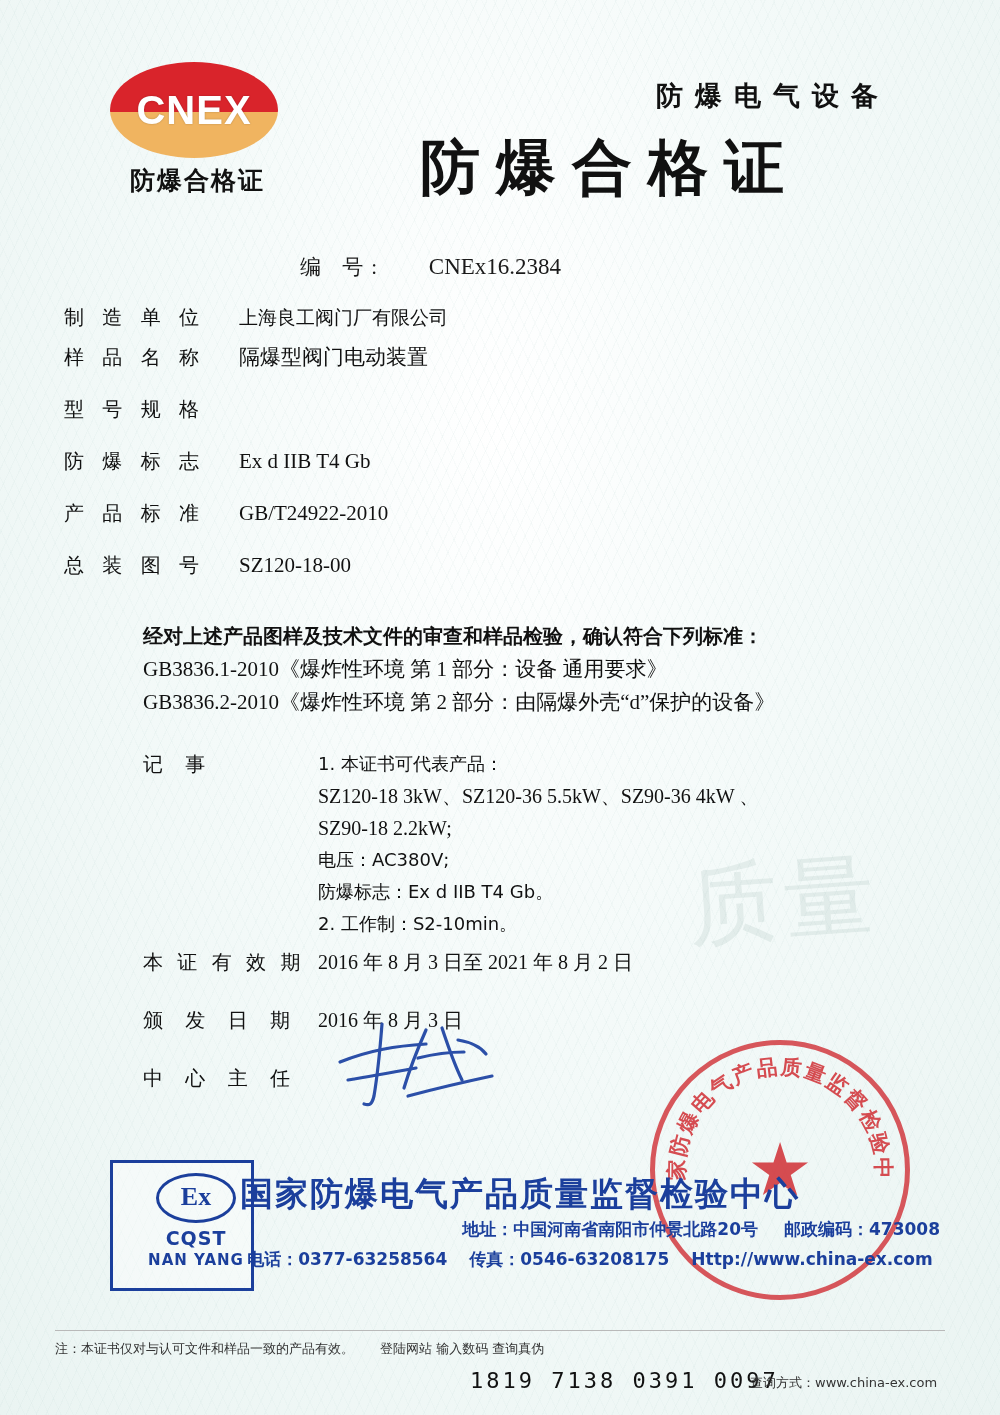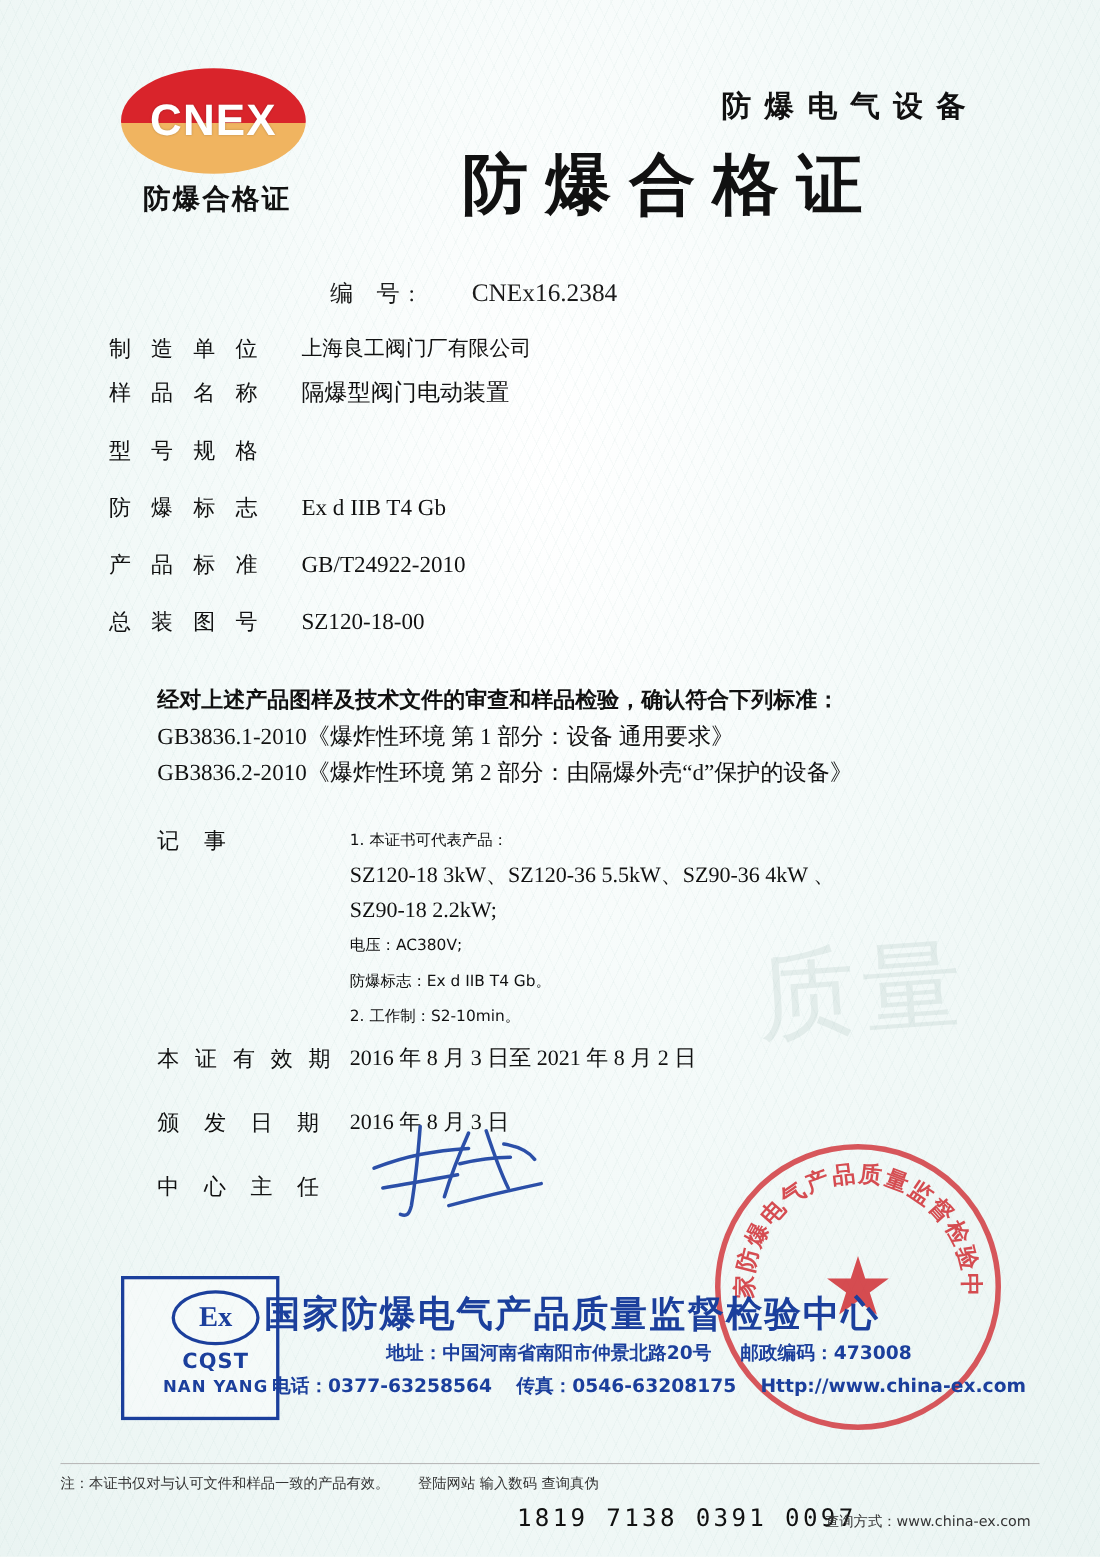--- a/index.html
+++ b/index.html
@@ -78,21 +78,21 @@
   .serial .lbl{letter-spacing:8px;font-family:Liberation Serif, serif;font-size:21px;}
   .serial .val{margin-left:38px;font-family:"Liberation Serif", serif;font-size:23px;}
 
   
   .fields{position:absolute;left:0;top:300px;width:1000px;}
   .row{
     display:flex;align-items:flex-start;
     margin-bottom:6px;
   }
   .row .label{
-    width:175px;margin-left:99px;flex:0 0 auto;
+    width:175px;margin-left:64px;flex:0 0 auto;
     font-family:"DejaVu Sans", sans-serif;
     font-size:20px;letter-spacing:6px;color:#111;
     line-height:34px;
   }
   .row .value{
     flex:1 1 auto;
     font-size:21px;line-height:34px;color:#111;
     font-family:"Liberation Serif", serif;
   }
   .value .cn{font-family:"DejaVu Sans", sans-serif;font-size:19px;}
@@ -116,21 +116,21 @@
 
   
   .notes{position:absolute;left:0;top:748px;width:1000px;}
   .notes .label{
     width:175px;margin-left:143px;flex:0 0 auto;
     font-family:"DejaVu Sans", sans-serif;font-size:20px;letter-spacing:8px;color:#111;
     line-height:32px;
   }
   .notes .value{font-size:20px;line-height:32px;}
   .notes .value div{font-family:"Liberation Serif", serif;}
-  .notes .value .cn{font-family:"DejaVu Sans", sans-serif;font-size:14px;}
+  .notes .value .cn{font-family:"DejaVu Sans", sans-serif;font-size:18px;}
 
   
   .sign-wrap{position:absolute;left:330px;top:1010px;width:260px;height:110px;}
   .sign-wrap svg{display:block;}
 
   
   .seal{
     position:absolute;left:650px;top:1040px;width:260px;height:260px;
     pointer-events:none;
   }
@@ -166,21 +166,21 @@
   .exlogo .cqst{font-size:19px;font-weight:bold;letter-spacing:1px;}
   .exlogo .ny{font-size:15px;font-weight:bold;letter-spacing:1px;margin-top:2px;}
 
   .org-name{
     position:absolute;left:240px;top:1172px;width:700px;
     font-family:"DejaVu Sans", sans-serif;
     font-weight:bold;font-size:33px;letter-spacing:2px;color:#1b3f9c;
     white-space:nowrap;
   }
   .org-addr{
-    position:absolute;left:240px;top:1218px;width:700px;text-align:center;
+    position:absolute;left:240px;top:1218px;width:700px;text-align:right;
     font-family:"DejaVu Sans", sans-serif;font-size:17px;color:#1b3f9c;font-weight:bold;
   }
   .org-tel{
     position:absolute;left:240px;top:1248px;width:700px;text-align:center;
     font-family:"DejaVu Sans", sans-serif;font-size:17px;color:#1b3f9c;font-weight:bold;
   }
   .org-addr .sep{display:inline-block;width:26px;}
   .org-tel .sep{display:inline-block;width:22px;}
 
   .divider{

